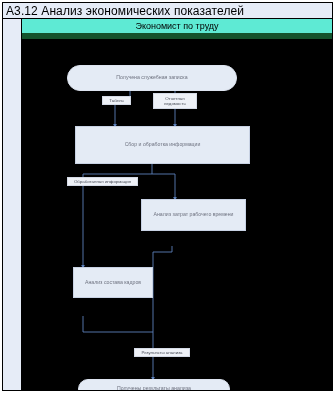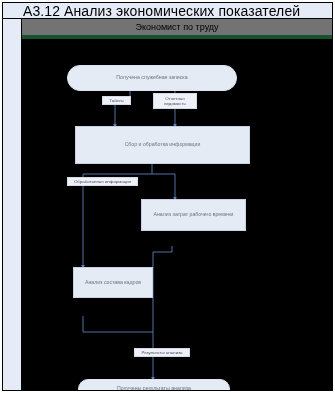--- a/index.html
+++ b/index.html
@@ -39,23 +39,23 @@
     top: 3px;
     width: 329px;
     height: 16px;
     box-sizing: border-box;
     border-bottom: 1px solid #000000;
     background: #e6ecf7;
     display: flex;
     align-items: center;
   }
   #title-text {
-    font-size: 14px;
+    font-size: 12px;
     color: #000000;
-    padding-left: 20px;
+    padding-left: 3px;
     letter-spacing: 0.1px;
     white-space: nowrap;
   }
 
   
   #margin-col {
     position: absolute;
     left: 3px;
     top: 19px;
     width: 19px;
@@ -66,22 +66,22 @@
   }
 
   
   #lane-header {
     position: absolute;
     left: 22px;
     top: 19px;
     width: 310px;
     height: 20px;
     box-sizing: border-box;
-    border-bottom: 4px solid #14532d;
-    background: #737373;
+    border-bottom: 6px solid #14532d;
+    background: #5eead4;
     display: flex;
     align-items: center;
     justify-content: center;
   }
   #lane-header-text {
     font-size: 9px;
     color: #000000;
     white-space: nowrap;
   }
 

